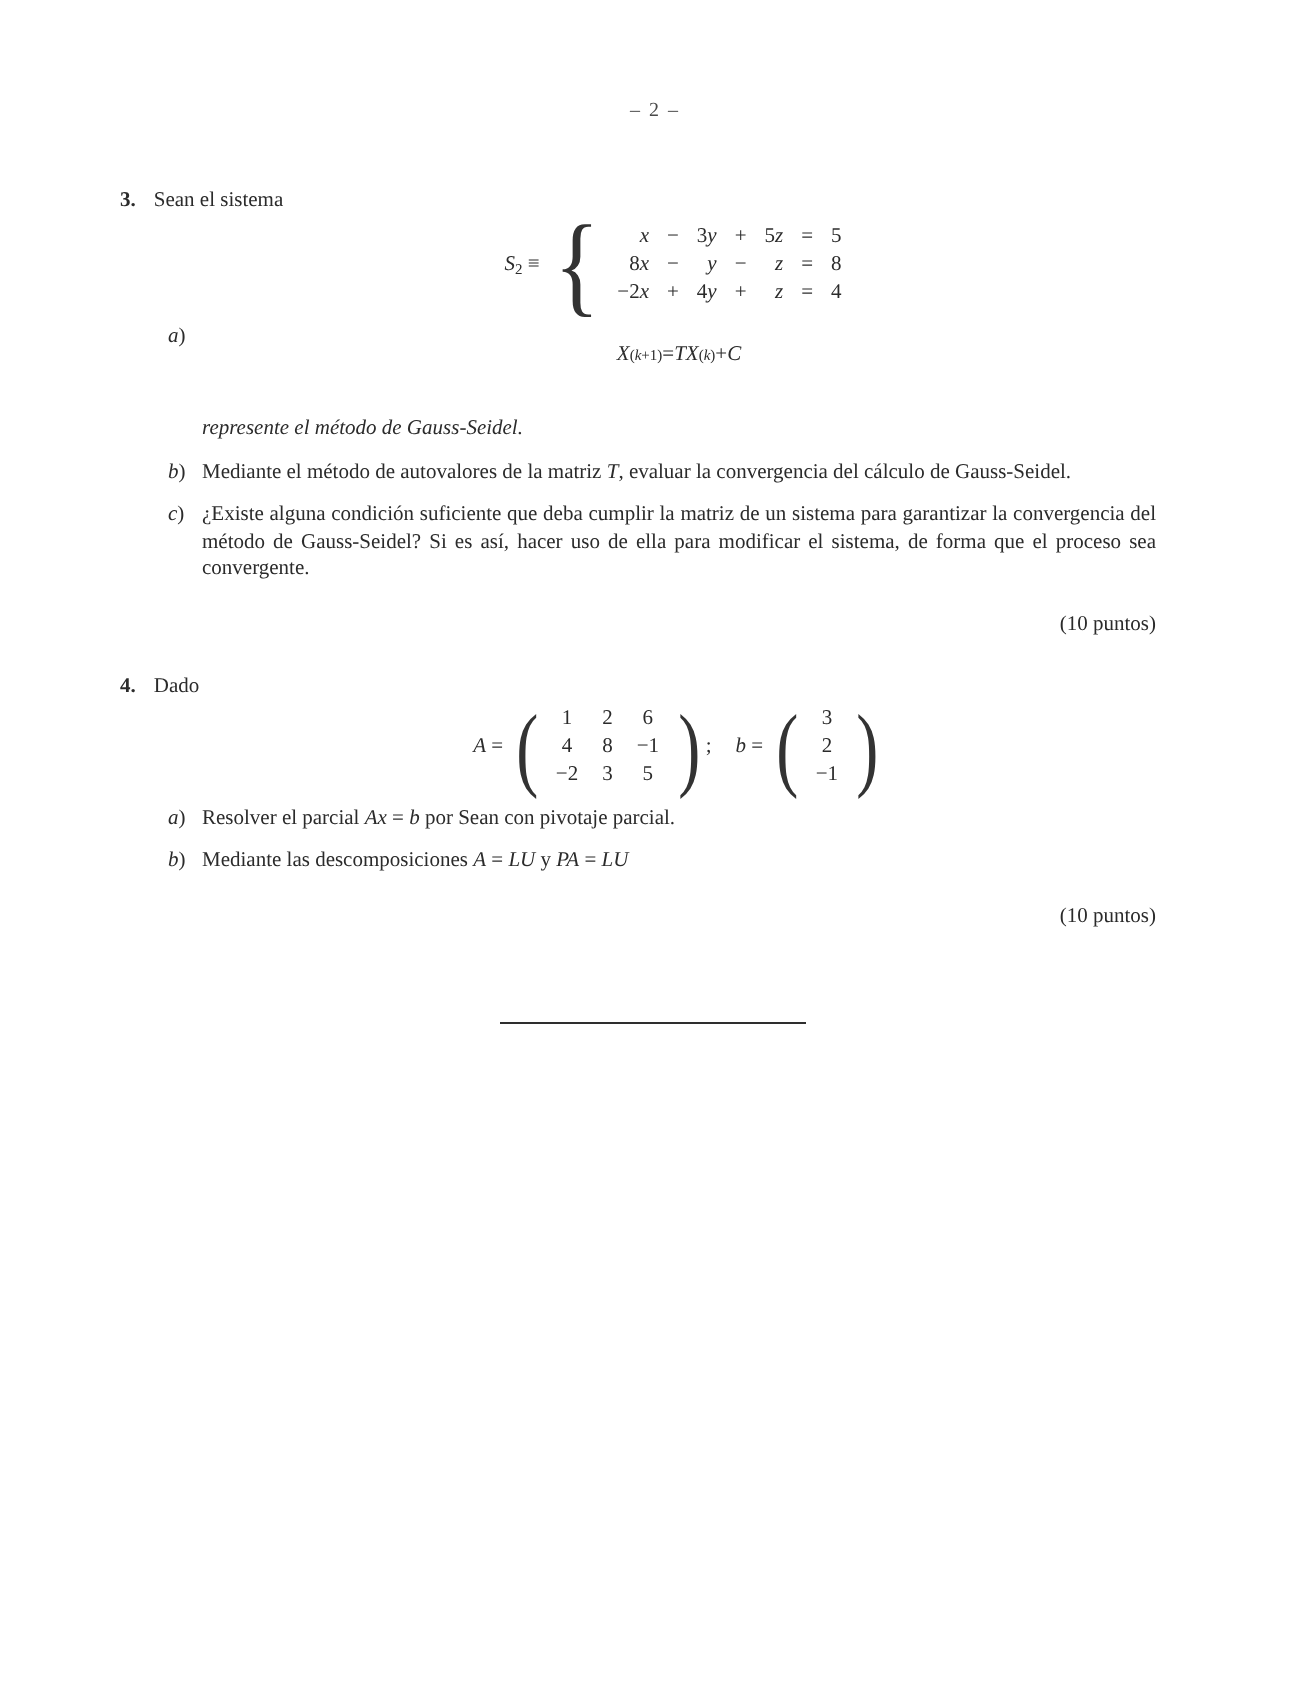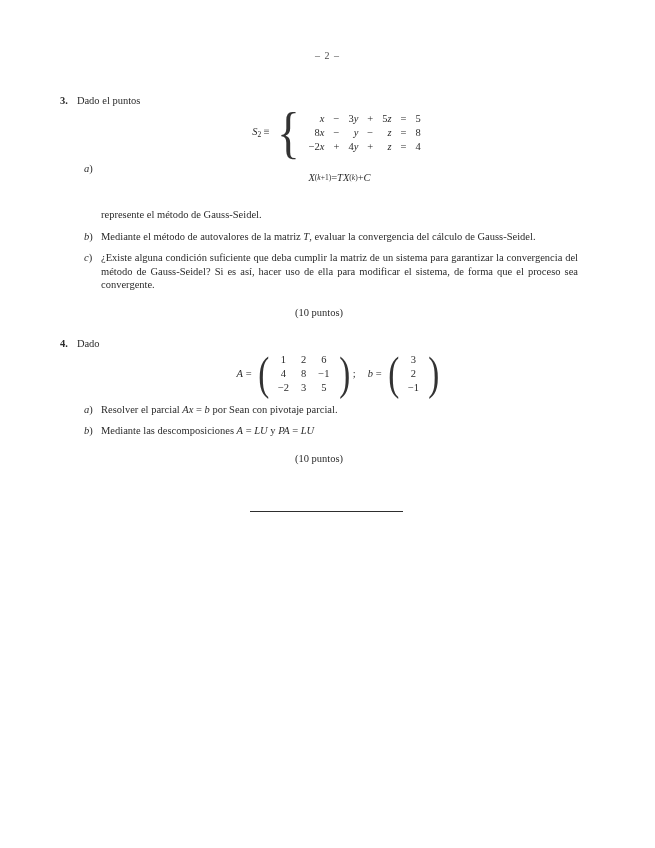--- a/index.html
+++ b/index.html
@@ -40,27 +40,27 @@
   }
   .eq-table { border-collapse: collapse; }
   .eq-table td { padding: 0.5px 5px; line-height: 13px; white-space: nowrap; }
   .eq-table td.tr { text-align: right; }
   .eq-table td.tc { text-align: center; padding: 0.5px 4px; }
 
   .item { display: flex; margin: 8px 0 0 24px; }
   .item-label { flex: 0 0 17px; line-height: 13.5px; }
   .item-body { flex: 1; text-align: justify; line-height: 13.5px; }
   .formula-display { display: flex; justify-content: center; margin: 9px 0; }
-  .after-line { margin-top: 24px; text-align: left; }
+  .after-line { margin-top: 24px; text-align: left; font-style: italic; }
 
   .mi { font-style: italic; }
   .sub { font-size: 7.5px; vertical-align: -2px; }
   .sup { font-size: 7.5px; vertical-align: 4.5px; }
 
-  .points-line { text-align: center; margin-top: 14px; line-height: 13.5px; }
+  .points-line { text-align: right; margin-top: 14px; line-height: 13.5px; }
 
   .mats { margin-top: 2px; margin-bottom: 2px; }
   .mat-prefix { margin-right: 4px; white-space: pre; }
   .paren {
     font-size: 46px; color: #333; line-height: 40px;
     display: inline-block; transform: scale(0.72, 1.02);
   }
   .mat-table { border-collapse: collapse; margin: 0 1px; }
   .mat-table td { padding: 0.5px 6px; line-height: 13px; text-align: center; white-space: nowrap; }
   .mat-sep { margin: 0 12px 0 1px; align-self: center; }
@@ -76,21 +76,21 @@
 
 <div class="page">
 
   <div class="page-header">– 2 –</div>
 
   <div class="content">
 
     <div class="problem">
       <div class="prob-head">
         <span class="prob-num">3.</span>
-        <span>Dado el puntos</span>
+        <span>Sean el sistema</span>
       </div>
 
       <div class="display sys">
         <span class="sys-name"><span class="mi">S</span><span class="sub">2</span><span> ≡</span></span>
         <span class="brace">{</span>
         <table class="eq-table">
           <tbody>
               <tr>
             <td class="tr"><span class="mi">x</span></td>
             <td class="tc"><span>−</span></td>

